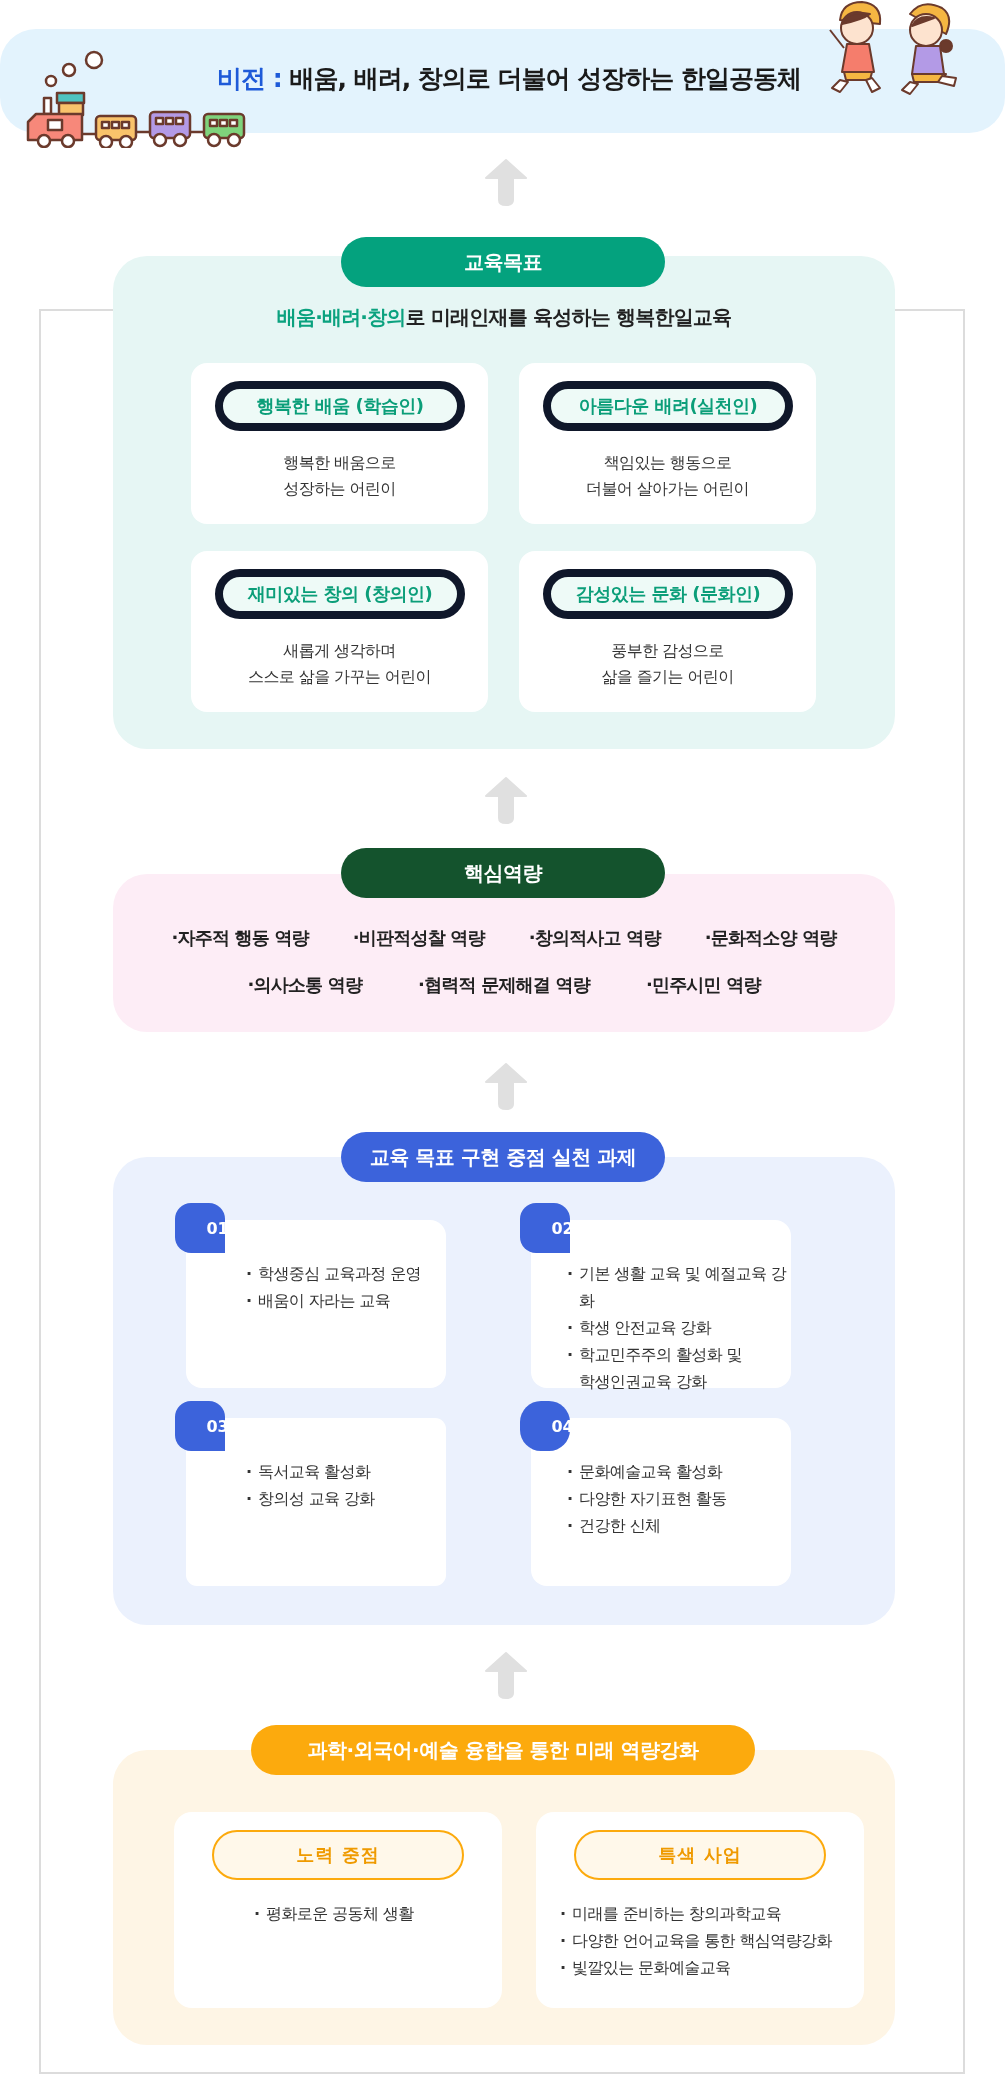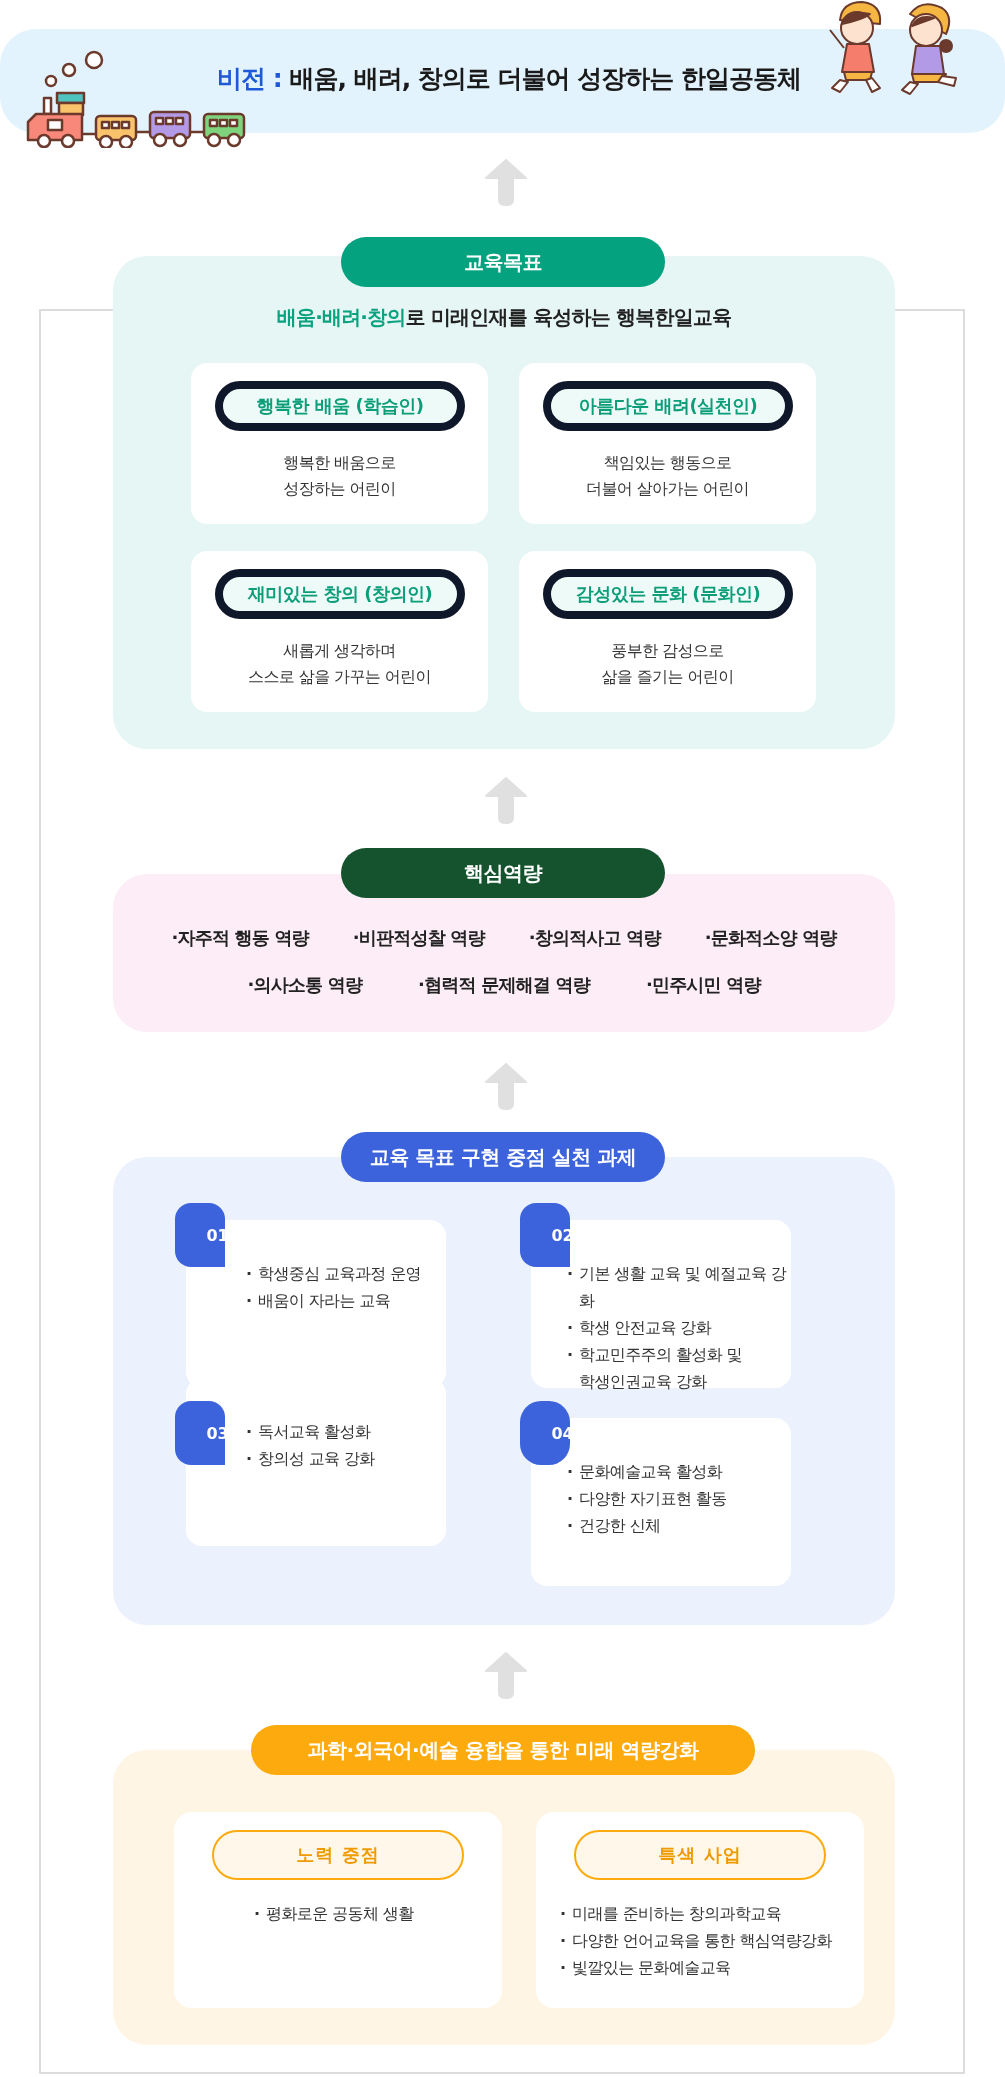--- a/index.html
+++ b/index.html
@@ -58,21 +58,21 @@
   }
   .goal-desc { position: absolute; left: 0; top: 87px; width: 100%; text-align: center; font-size: 16px; line-height: 26px; color: #333; letter-spacing: -0.6px; }
 
   
   .comp-row { position: absolute; left: 113px; width: 782px; display: flex; justify-content: center; font-size: 18px; font-weight: bold; color: #222; letter-spacing: -0.8px; }
   .comp-row span { display: inline-block; }
 
   
   .task-card { background: #fff; border-radius: 16px; width: 260px; height: 168px; }
   .task-badge {
-    position: absolute; width: 50px; height: 64px; background: #3c63db; color: #fff;
+    position: absolute; width: 50px; height: 50px; background: #3c63db; color: #fff;
     border-radius: 16px 16px 0 16px; font-weight: bold; font-size: 16px;
     display: flex; align-items: center; justify-content: center; padding-left: 35px;
   }
   .task-list { position: absolute; left: 60px; top: 40px; font-size: 16px; line-height: 27px; color: #333; letter-spacing: -0.6px; list-style: none; }
   .task-list li { position: relative; padding-left: 12px; }
   .task-list li::before { content: "·"; position: absolute; left: 0; font-weight: bold; }
 
   
   .orange-card { background: #fff; border-radius: 18px; width: 328px; height: 196px; }
   .orange-pill {
@@ -229,21 +229,21 @@
 <div class="abs task-card" style="left:531px; top:1220px;">
   <ul class="task-list" style="left:36px;">
     <li>기본 생활 교육 및 예절교육 강화</li>
     <li>학생 안전교육 강화</li>
     <li>학교민주주의 활성화 및</li>
     <li style="padding-left:12px;" class="cont">학생인권교육 강화</li>
   </ul>
 </div>
 <div class="abs task-badge" style="left:520px; top:1203px;">02</div>
 
-<div class="abs task-card" style="left:186px; top:1378px;">
+<div class="abs task-card" style="left:186px; top:1418px;border-radius:11px;">
   <ul class="task-list">
     <li>독서교육 활성화</li>
     <li>창의성 교육 강화</li>
   </ul>
 </div>
 <div class="abs task-badge" style="left:175px; top:1401px;">03</div>
 
 <div class="abs task-card" style="left:531px; top:1418px;">
   <ul class="task-list" style="left:36px;">
     <li>문화예술교육 활성화</li>

